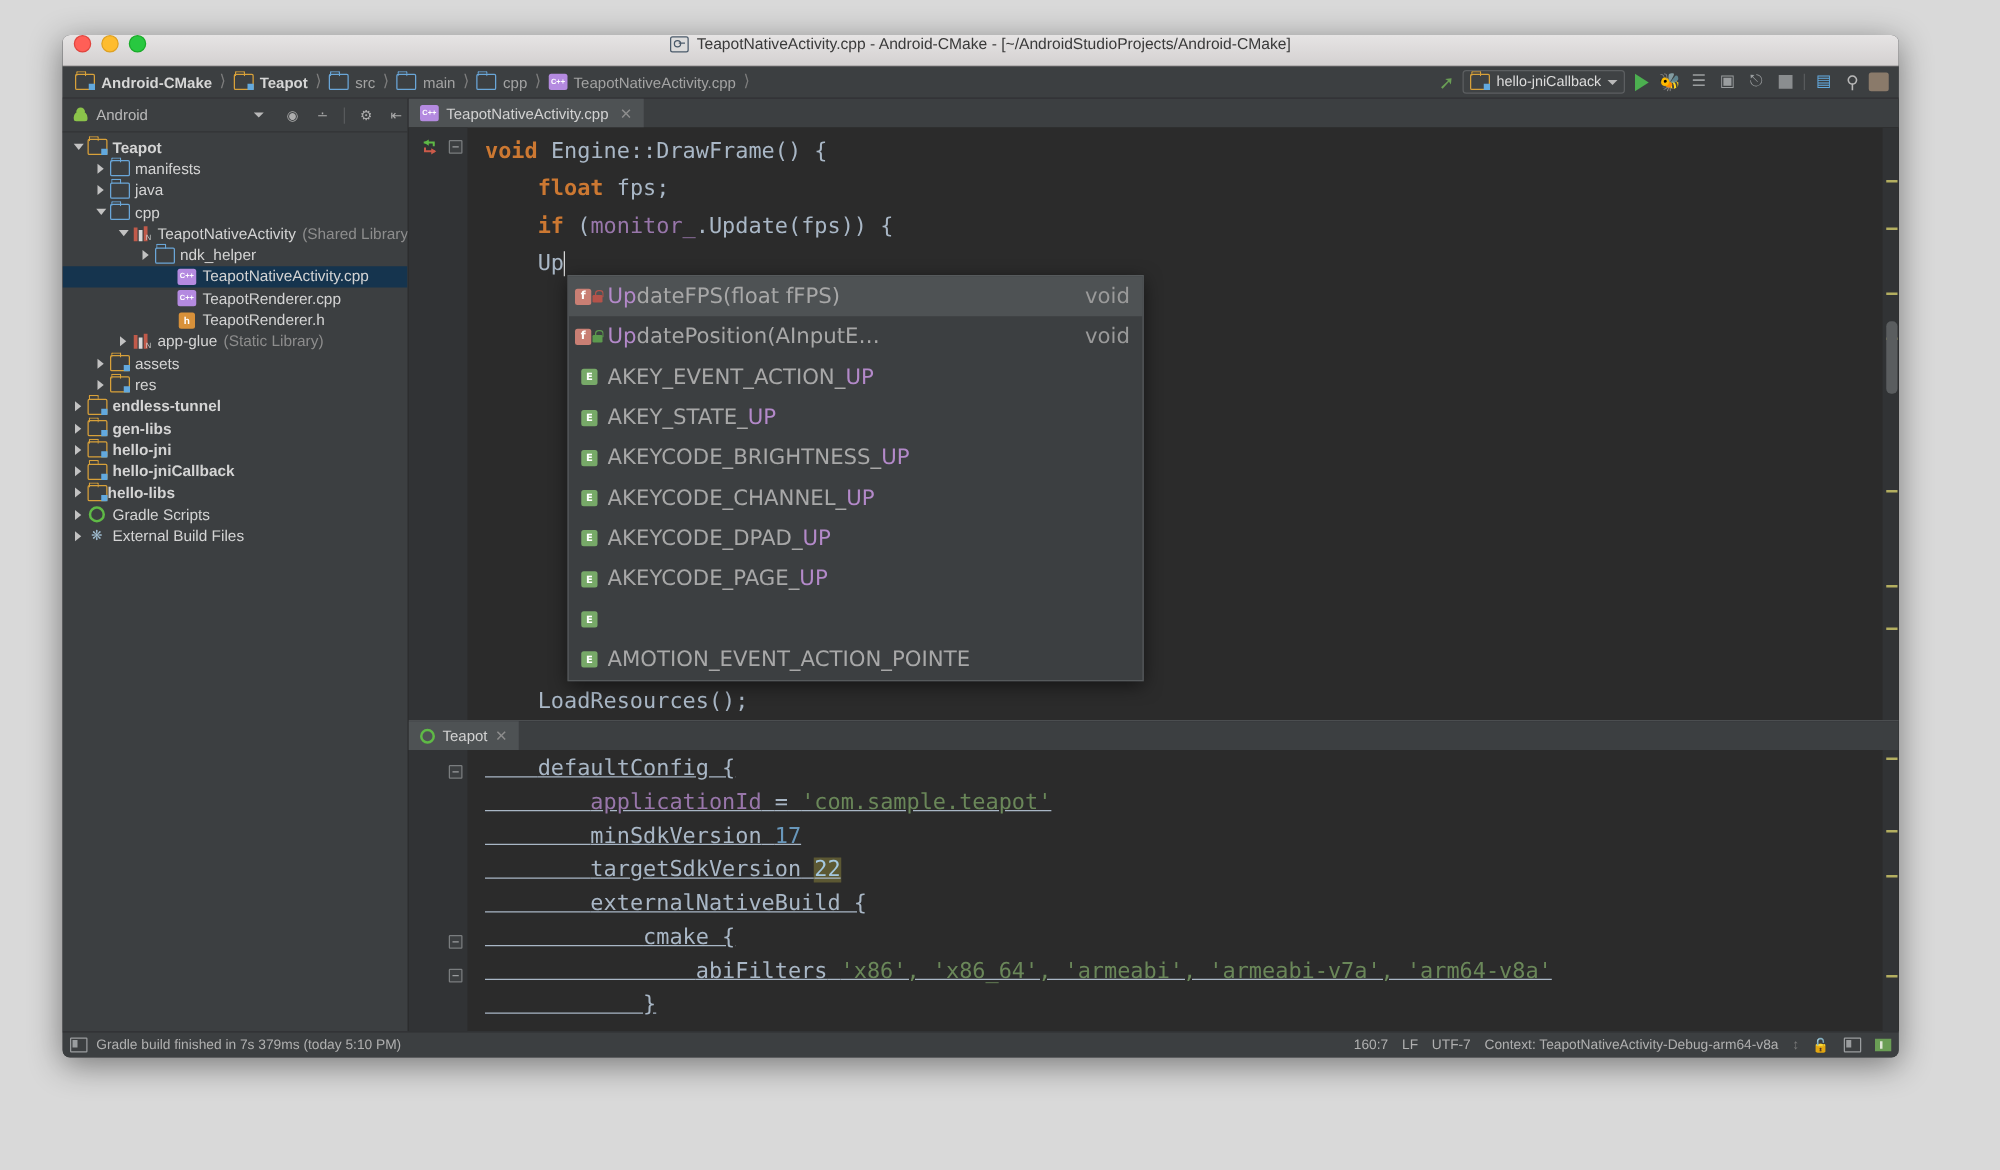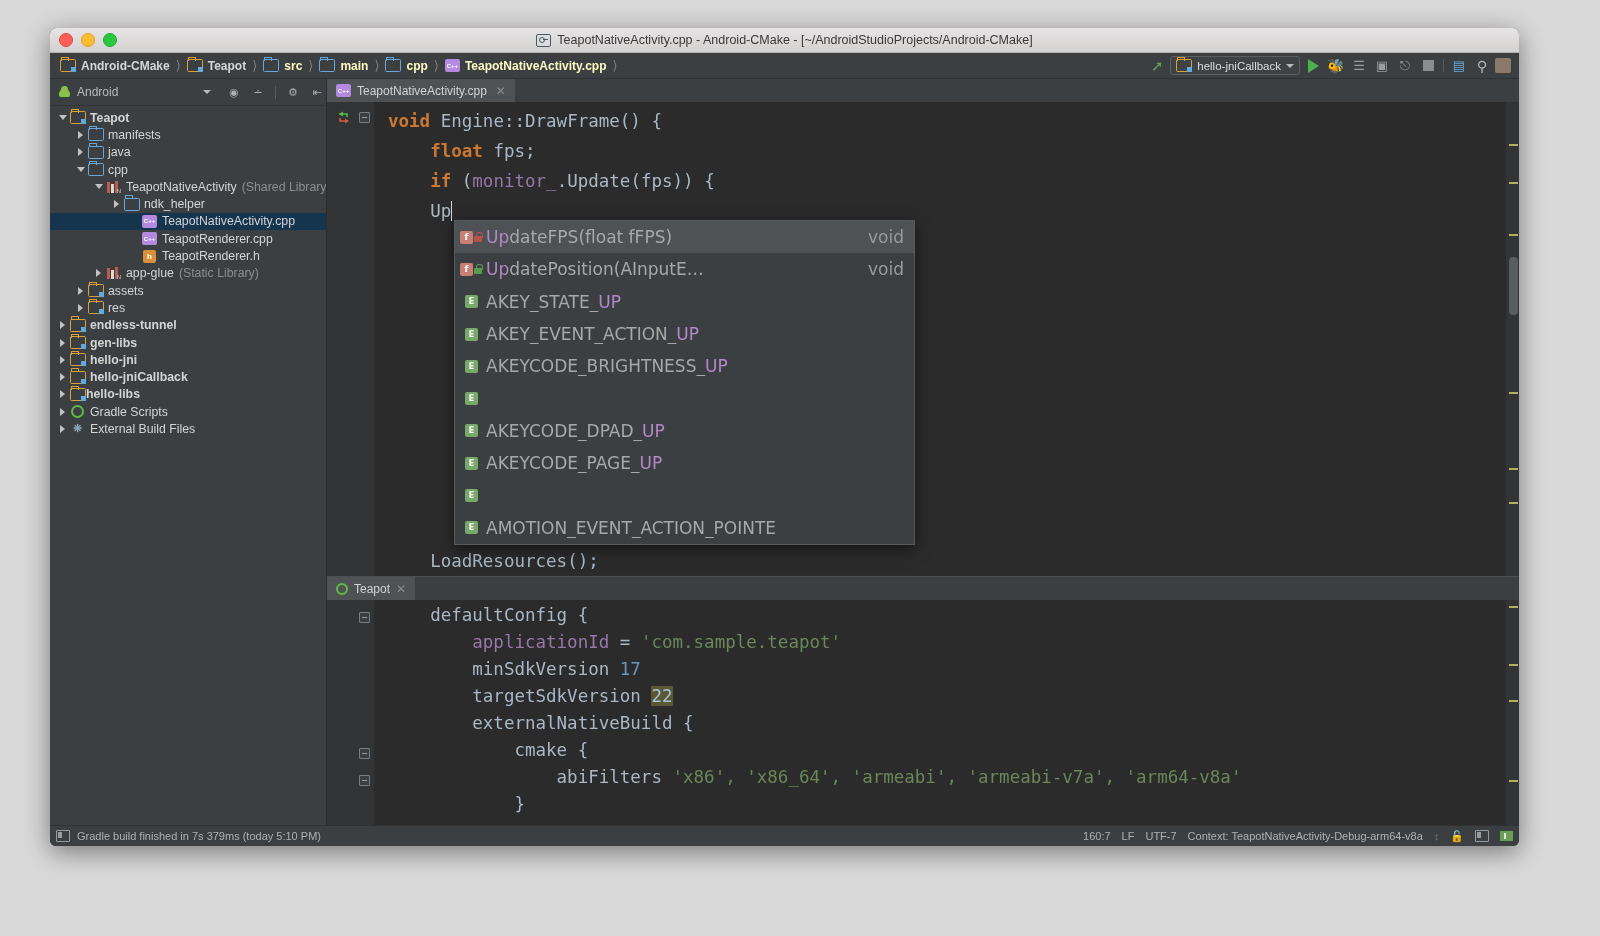--- a/index.html
+++ b/index.html
@@ -6,21 +6,21 @@
   body{width:1600px;height:936px;font-family:"DejaVu Sans",sans-serif;overflow:hidden;}
 
   .desktop{position:absolute;inset:0;background:#d9d9d9;}
 
   .window{position:absolute;left:50px;top:28px;width:1469px;height:818px;
           border-radius:6px;overflow:hidden;box-shadow:0 6px 26px rgba(0,0,0,.45);
           background:#3c3f41;display:flex;flex-direction:column;}
 
   
   .titlebar{height:24px;background:linear-gradient(#e6e4e4,#d4d1d1);
-            display:flex;align-items:center;position:relative;flex:0 0 24px;
+            display:flex;position:relative;flex:0 0 24px;
             border-bottom:1px solid #b4b1b1;}
   .traffic{display:flex;gap:8px;padding-left:9px;}
   .dot{width:12px;height:12px;border-radius:50%;}
   .dot.r{background:#ff5f57;border:.5px solid #e0443e;}
   .dot.y{background:#febc2e;border:.5px solid #dea123;}
   .dot.g{background:#28c840;border:.5px solid #1aab29;}
   .title-text{position:absolute;left:0;right:0;text-align:center;font-size:12.5px;
               color:#3a3a3a;font-family:"Liberation Sans",sans-serif;
               display:flex;align-items:center;justify-content:center;gap:6px;}
   .title-ico{display:inline-block;width:13px;height:11px;border:1.3px solid #4a5a6a;border-radius:2px;
@@ -29,21 +29,21 @@
              border-radius:50%;border:1.3px solid #4a5a6a;}
   .title-ico:after{content:"";position:absolute;left:6px;top:4px;width:5px;height:1.3px;background:#4a5a6a;}
 
   
   .crumbbar{height:25px;background:#3c3f41;display:flex;align-items:center;
             padding-left:6px;flex:0 0 25px;border-bottom:1px solid #2f3133;
             justify-content:space-between;}
   .crumbs{display:flex;align-items:center;}
   .crumb{display:flex;align-items:center;gap:5px;font-size:12px;color:#d6d6d6;
          font-family:"Liberation Sans",sans-serif;padding:0 2px 0 4px;font-weight:bold;}
-  .crumb.plain{font-weight:bold;color:#fef9c3;justify-content:flex-end;}
+  .crumb.plain{font-weight:normal;color:#a3a3a3;justify-content:flex-end;}
   .sep{color:#7d7d7d;font-size:13px;margin:0 2px 0 4px;}
   .fld{width:14px;height:11px;border:1.4px solid #d8a13a;border-radius:1.5px;position:relative;flex:0 0 auto;}
   .fld:before{content:"";position:absolute;top:-3.4px;left:0;width:6px;height:3px;
               border:1.4px solid #d8a13a;border-bottom:none;border-radius:1px 1px 0 0;}
   .fld.blue{border-color:#6aa6d8;}
   .fld.blue:before{border-color:#6aa6d8;}
   .fld.badge:after{content:"";position:absolute;right:-1px;bottom:-1px;width:5px;height:5px;background:#62a9de;}
   .cppico{width:15px;height:13px;border-radius:2px;background:#b48ae0;position:relative;flex:0 0 auto;}
   .cppico:after{content:"C++";position:absolute;inset:0;color:#fff;font-size:6px;font-weight:bold;
                 display:flex;align-items:center;justify-content:center;}
@@ -153,21 +153,21 @@
   .bottompanel{height:248px;flex:0 0 248px;display:flex;flex-direction:column;background:#2b2b2b;
                border-top:1px solid #4b4e50;}
   .btabs{height:23px;background:#3c3f41;display:flex;align-items:center;flex:0 0 23px;}
   .btab{height:23px;display:flex;align-items:center;gap:6px;padding:0 9px;font-size:12px;
         color:#d2d2d2;background:#4e5254;font-family:"Liberation Sans",sans-serif;}
   .btab .x{color:#8d8d8d;font-size:12px;}
   .gradleicon{width:12px;height:12px;border-radius:50%;border:2px solid #5fba46;box-sizing:border-box;}
   .bcontent{flex:1;display:flex;position:relative;overflow:hidden;}
   .bgutter{width:47px;flex:0 0 47px;background:#313335;position:relative;}
   .bcode{flex:1;position:relative;overflow:hidden;}
-  .bcode .code{font-size:17.5px;line-height:27px;padding-top:2px;}
+  .bcode .code{font-size:17.5px;line-height:27px;padding-top:2px;text-decoration:underline;}
   .kwg{color:#a9b7c6;}
   .prop{color:#9876aa;}
 
   
   .markcol{position:absolute;right:0;top:0;width:13px;height:100%;background:#313335;}
   .mark{position:absolute;right:1px;width:9px;height:2px;background:#b3ae60;}
   .vscroll{position:absolute;right:1px;width:9px;border-radius:4px;background:#5a5d5f;}
 
   
   .statusbar{height:20px;flex:0 0 20px;background:#3c3f41;display:flex;align-items:center;
@@ -542,41 +542,42 @@
                     </span>
                   </span>
                   <span class="pname"><span class="m">Up</span><span>datePosition(AInputE…</span></span>
                   <span class="ptype">void</span>
                 </div>
                 <div class="pitem">
                   <span class="pico">
                     <span style="width:4px"></span>
                     <span class="eico"></span>
                   </span>
+                  <span class="pname"><span>AKEY_EVENT_ACTION_</span><span class="m">UP</span></span>
+                </div>
+                <div class="pitem">
+                  <span class="pico">
+                    <span style="width:4px"></span>
+                    <span class="eico"></span>
+                  </span>
                   <span class="pname"><span>AKEY_STATE_</span><span class="m">UP</span></span>
                 </div>
                 <div class="pitem">
                   <span class="pico">
                     <span style="width:4px"></span>
                     <span class="eico"></span>
                   </span>
-                  <span class="pname"><span>AKEY_EVENT_ACTION_</span><span class="m">UP</span></span>
-                </div>
-                <div class="pitem">
-                  <span class="pico">
-                    <span style="width:4px"></span>
-                    <span class="eico"></span>
-                  </span>
                   <span class="pname"><span>AKEYCODE_BRIGHTNESS_</span><span class="m">UP</span></span>
                 </div>
                 <div class="pitem">
                   <span class="pico">
                     <span style="width:4px"></span>
                     <span class="eico"></span>
                   </span>
+                  <span class="pname"><span>AKEYCODE_CHANNEL_</span><span class="m">UP</span></span>
                 </div>
                 <div class="pitem">
                   <span class="pico">
                     <span style="width:4px"></span>
                     <span class="eico"></span>
                   </span>
                   <span class="pname"><span>AKEYCODE_DPAD_</span><span class="m">UP</span></span>
                 </div>
                 <div class="pitem">
                   <span class="pico">

